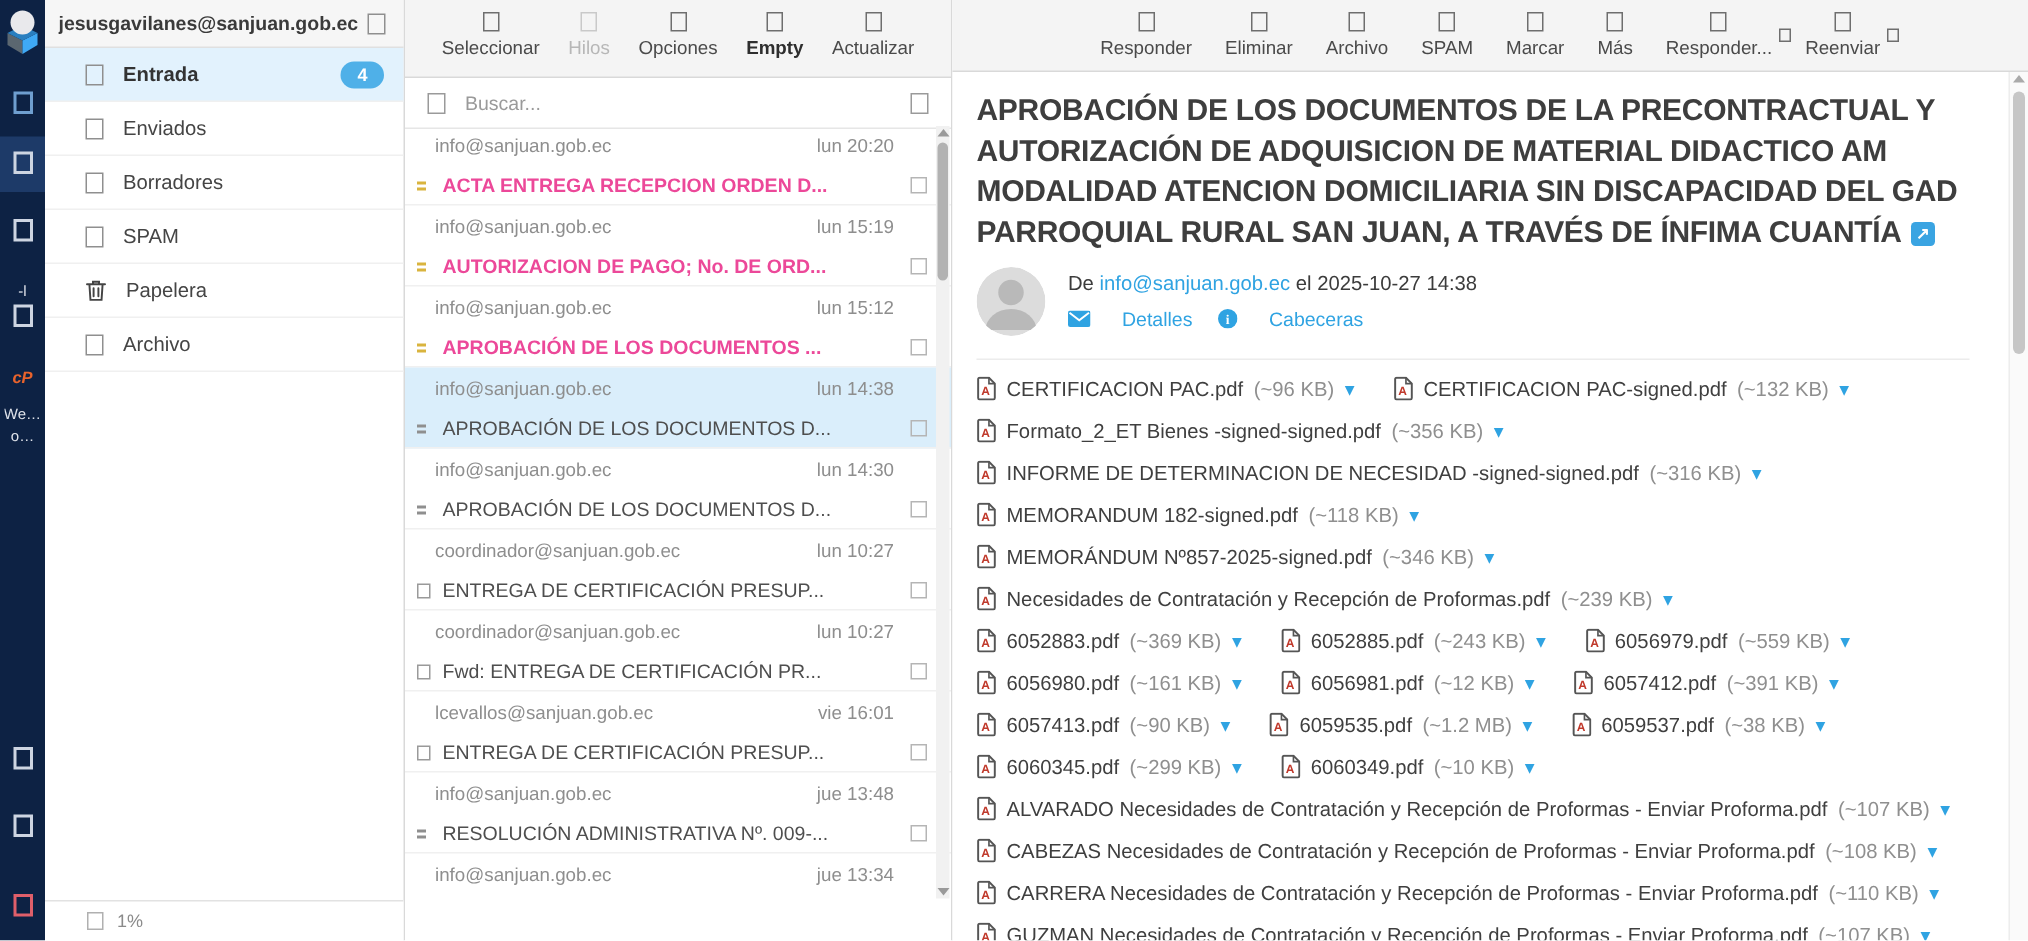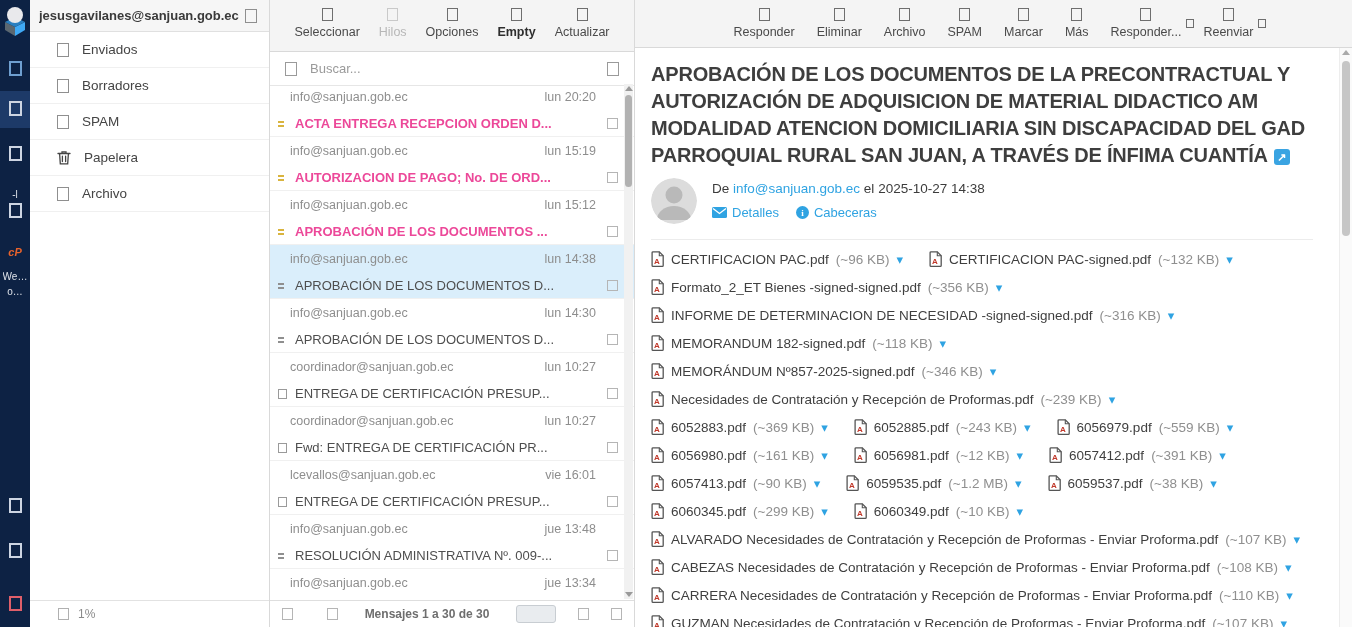--- a/index.html
+++ b/index.html
@@ -91,21 +91,21 @@
   .subject { font-weight:bold; font-size:20px; line-height:27px; color:#3e3e3e;
     letter-spacing:-0.2px; max-width:665px; }
   .ext-link { display:inline-block; width:16px; height:16px; background:#3aa4e2; color:#fff;
     border-radius:3px; font-size:11px; line-height:16px; text-align:center; vertical-align:middle; margin-left:6px; font-weight:bold; }
   .from-block { display:flex; gap:15px; margin-top:9px; }
   .avatar { width:46px; height:46px; border-radius:50%; overflow:hidden; flex:none; }
   .from-lines { padding-top:3px; }
   .from-line1 { font-size:13.5px; color:#3c3c3c; }
   .from-line1 a { color:#2fa3e2; text-decoration:none; }
   .from-actions { display:flex; align-items:center; gap:7px; margin-top:9px; font-size:13px; color:#2fa3e2; }
-  .from-actions .act { display:flex; align-items:center; gap:5px; cursor:default; }
+  .from-actions .act { display:flex; align-items:center; gap:21px; cursor:default; }
   .from-actions .act + .act { margin-left:10px; }
 
   .attachments { margin-top:15px; border-top:1px solid #ececec; padding-top:5px; }
   .attach-row { height:28px; display:flex; align-items:center; gap:26px; white-space:nowrap; }
   .attach-file { display:inline-flex; align-items:center; gap:7px; font-size:13.5px; color:#3f3f3f; }
   .attach-file .fsize { color:#8f8f8f; }
   .attach-file .dl-caret { color:#2fa3e2; font-size:13px; line-height:1; }
 
   .mail-scrollbar { position:absolute; right:0; top:48px; bottom:0; width:13px; background:#fafafa; border-left:1px solid #ededed; }
   .mail-scrollbar .thumb { position:absolute; left:2px; top:13px; width:8px; height:175px; background:#c6c6c6; border-radius:4px; }
@@ -160,20 +160,26 @@
         <span class="sb-sq danger"></span>
       </span>
   </nav>
 
   <section class="folders-panel">
     <div class="account-bar">
       <span class="acct">jesusgavilanes@sanjuan.gob.ec</span>
       <span class="icon-sq"></span>
     </div>
     <div id="folder-list">
+        <div class="folder-row selected">
+    <span class="icon-sq fo-check"></span>
+
+    <span class="flabel">Entrada</span>
+    <span class="badge">4</span>
+  </div>
         <div class="folder-row">
     <span class="icon-sq fo-check"></span>
 
     <span class="flabel">Enviados</span>
 
   </div>
         <div class="folder-row">
     <span class="icon-sq fo-check"></span>
 
     <span class="flabel">Borradores</span>
@@ -375,31 +381,20 @@
 
       <span class="subj"></span>
     </div>
 
   </div>
       </div>
     <div class="list-scrollbar">
       <span class="arr-up"></span>
       <span class="thumb"></span>
       <span class="arr-dn"></span>
-    </div>
-    <div class="list-footer">
-      <span class="icon-sq"></span>
-      <span class="gap"></span>
-      <span class="icon-sq"></span>
-      <span class="count">Mensajes 1 a 30 de 30</span>
-      <span class="page-box"></span>
-      <span class="gap" style="width:6px"></span>
-      <span class="icon-sq"></span>
-      <span class="gap" style="width:6px"></span>
-      <span class="icon-sq"></span>
     </div>
   </section>
 
   <section class="mail-panel">
     <div class="mail-toolbar" id="mail-toolbar">
         <div class="tb-item">
     <span class="icon-sq"></span>
     <span class="tlabel">Responder</span>
 
   </div>

